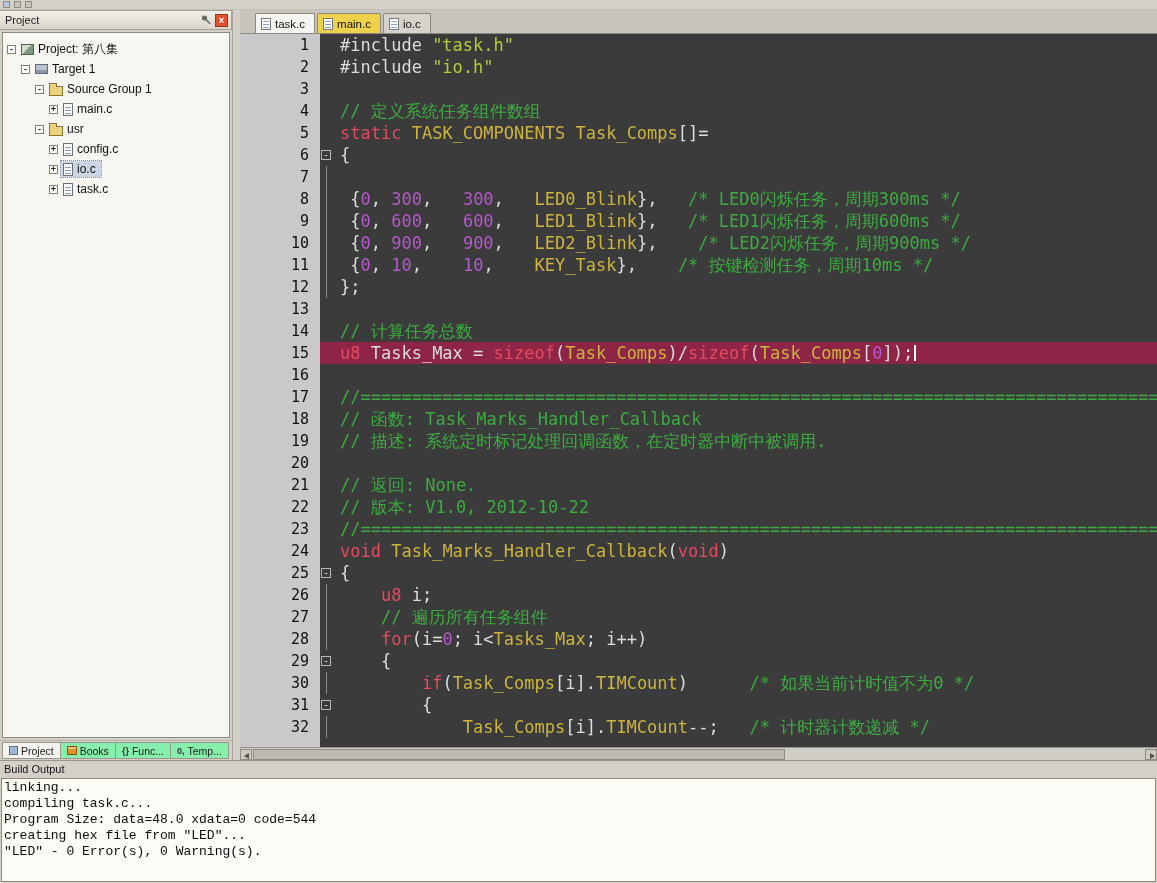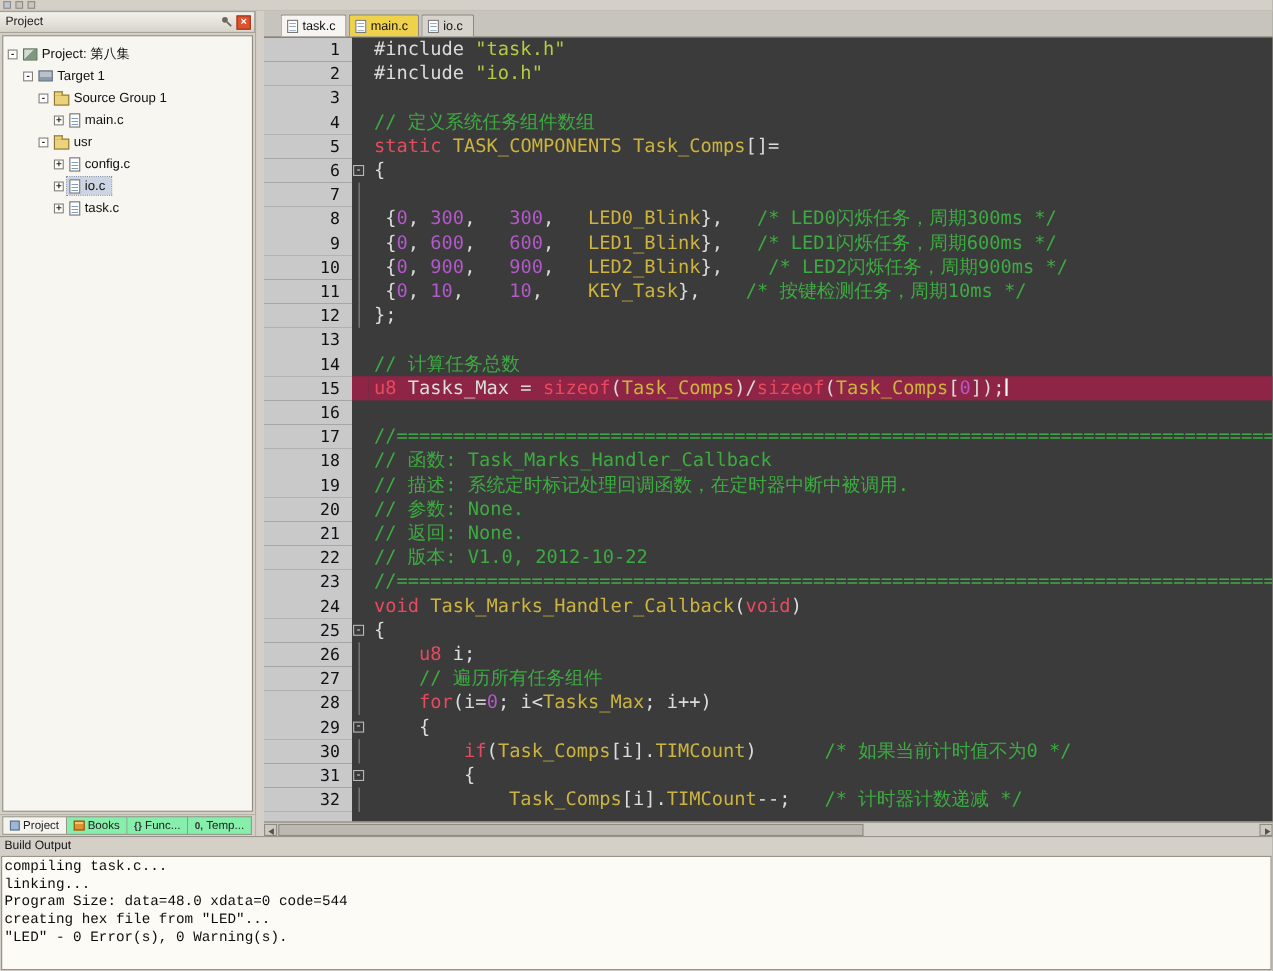--- a/index.html
+++ b/index.html
@@ -215,21 +215,21 @@
         <div class="code-row"><span class="ln">10</span><span class="fold fline"></span><span class="codetext"><span class="t-d"> {</span><span class="t-n">0</span><span class="t-d">, </span><span class="t-n">900</span><span class="t-d">,   </span><span class="t-n">900</span><span class="t-d">,   </span><span class="t-i">LED2_Blink</span><span class="t-d">},    </span><span class="t-c">/* LED2闪烁任务，周期900ms */</span></span></div>
         <div class="code-row"><span class="ln">11</span><span class="fold fline"></span><span class="codetext"><span class="t-d"> {</span><span class="t-n">0</span><span class="t-d">, </span><span class="t-n">10</span><span class="t-d">,    </span><span class="t-n">10</span><span class="t-d">,    </span><span class="t-i">KEY_Task</span><span class="t-d">},    </span><span class="t-c">/* 按键检测任务，周期10ms */</span></span></div>
         <div class="code-row"><span class="ln">12</span><span class="fold fline"></span><span class="codetext"><span class="t-d">};</span></span></div>
         <div class="code-row"><span class="ln">13</span><span class="fold"></span><span class="codetext"></span></div>
         <div class="code-row"><span class="ln">14</span><span class="fold"></span><span class="codetext"><span class="t-c">// 计算任务总数</span></span></div>
         <div class="code-row hl"><span class="ln">15</span><span class="fold"></span><span class="codetext"><span class="t-k">u8</span><span class="t-d"> Tasks_Max = </span><span class="t-k">sizeof</span><span class="t-d">(</span><span class="t-i">Task_Comps</span><span class="t-d">)/</span><span class="t-k">sizeof</span><span class="t-d">(</span><span class="t-i">Task_Comps</span><span class="t-d">[</span><span class="t-n">0</span><span class="t-d">]);</span><span class="caret"></span></span></div>
         <div class="code-row"><span class="ln">16</span><span class="fold"></span><span class="codetext"></span></div>
         <div class="code-row"><span class="ln">17</span><span class="fold"></span><span class="codetext"><span class="t-c">//==============================================================================</span></span></div>
         <div class="code-row"><span class="ln">18</span><span class="fold"></span><span class="codetext"><span class="t-c">// 函数: Task_Marks_Handler_Callback</span></span></div>
         <div class="code-row"><span class="ln">19</span><span class="fold"></span><span class="codetext"><span class="t-c">// 描述: 系统定时标记处理回调函数，在定时器中断中被调用.</span></span></div>
-        <div class="code-row"><span class="ln">20</span><span class="fold"></span><span class="codetext"><span class="t-c">// 参数: None.</span></span></div>
+        <div class="code-row"><span class="ln">20</span><span class="fold"></span></div>
         <div class="code-row"><span class="ln">21</span><span class="fold"></span><span class="codetext"><span class="t-c">// 返回: None.</span></span></div>
         <div class="code-row"><span class="ln">22</span><span class="fold"></span><span class="codetext"><span class="t-c">// 版本: V1.0, 2012-10-22</span></span></div>
         <div class="code-row"><span class="ln">23</span><span class="fold"></span><span class="codetext"><span class="t-c">//==============================================================================</span></span></div>
         <div class="code-row"><span class="ln">24</span><span class="fold"></span><span class="codetext"><span class="t-k">void</span><span class="t-d"> </span><span class="t-i">Task_Marks_Handler_Callback</span><span class="t-d">(</span><span class="t-k">void</span><span class="t-d">)</span></span></div>
         <div class="code-row"><span class="ln">25</span><span class="fold"><span class="fbox">-</span></span><span class="codetext"><span class="t-d">{</span></span></div>
         <div class="code-row"><span class="ln">26</span><span class="fold fline"></span><span class="codetext"><span class="t-d">    </span><span class="t-k">u8</span><span class="t-d"> i;</span></span></div>
         <div class="code-row"><span class="ln">27</span><span class="fold fline"></span><span class="codetext"><span class="t-d">    </span><span class="t-c">// 遍历所有任务组件</span></span></div>
         <div class="code-row"><span class="ln">28</span><span class="fold fline"></span><span class="codetext"><span class="t-d">    </span><span class="t-k">for</span><span class="t-d">(i=</span><span class="t-n">0</span><span class="t-d">; i&lt;</span><span class="t-i">Tasks_Max</span><span class="t-d">; i++)</span></span></div>
         <div class="code-row"><span class="ln">29</span><span class="fold"><span class="fbox">-</span></span><span class="codetext"><span class="t-d">    {</span></span></div>
         <div class="code-row"><span class="ln">30</span><span class="fold fline"></span><span class="codetext"><span class="t-d">        </span><span class="t-k">if</span><span class="t-d">(</span><span class="t-i">Task_Comps</span><span class="t-d">[i].</span><span class="t-i">TIMCount</span><span class="t-d">)      </span><span class="t-c">/* 如果当前计时值不为0 */</span></span></div>
@@ -243,14 +243,14 @@
       <span class="scroll-arrow right"></span>
     </div>
   </div>
 
 </div>
 
 <div id="build-output">
   <div id="bo-header">
     <span>Build Output</span>
   </div>
-  <div id="bo-body"><div class="bo-line">compiling task.c...</div><div class="bo-line">linking...</div><div class="bo-line">Program Size: data=48.0 xdata=0 code=544</div><div class="bo-line">creating hex file from "LED"...</div><div class="bo-line">"LED" - 0 Error(s), 0 Warning(s).</div></div>
+  <div id="bo-body"><div class="bo-line">linking...</div><div class="bo-line">compiling task.c...</div><div class="bo-line">Program Size: data=48.0 xdata=0 code=544</div><div class="bo-line">creating hex file from "LED"...</div><div class="bo-line">"LED" - 0 Error(s), 0 Warning(s).</div></div>
 </div>
 
 </body></html>

